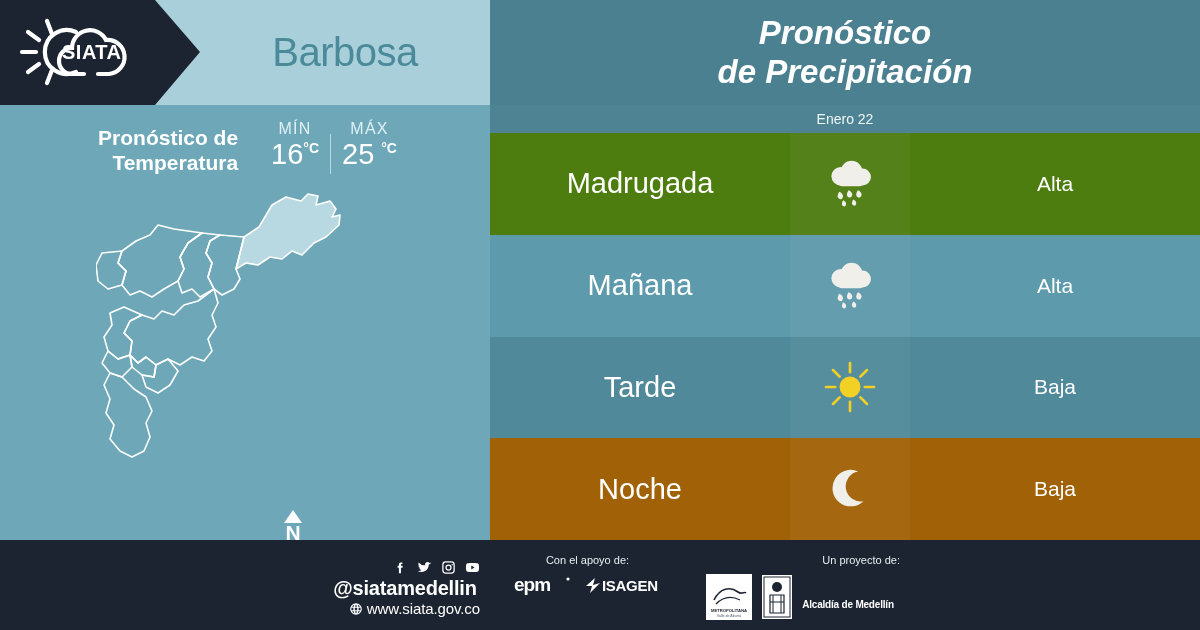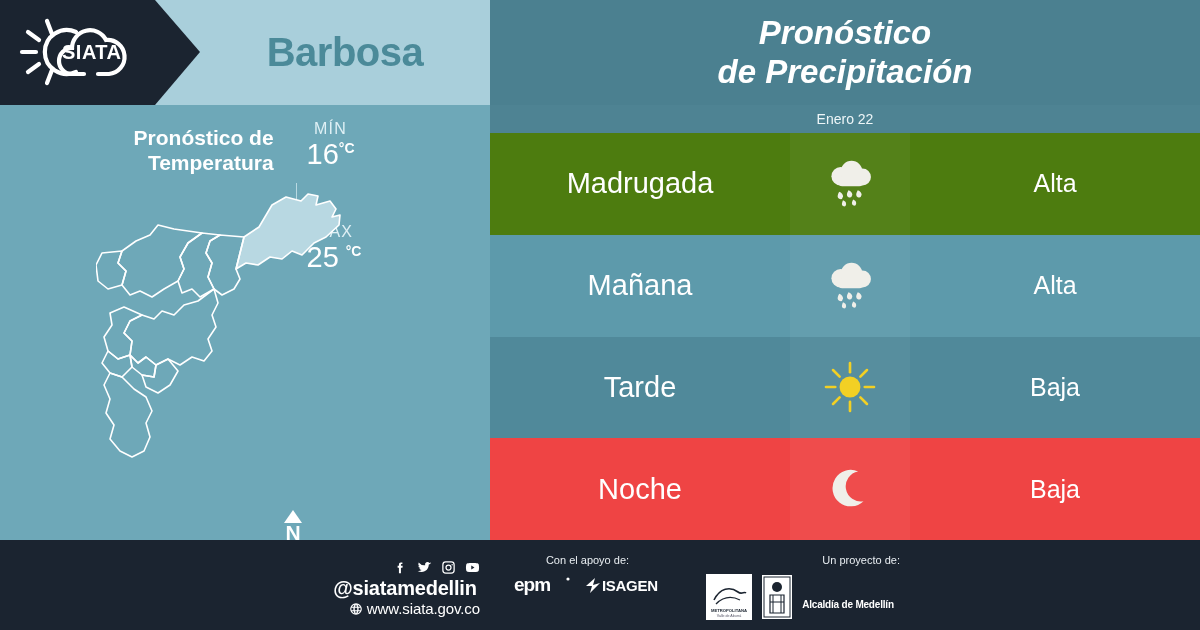--- a/index.html
+++ b/index.html
@@ -21,38 +21,38 @@
   #logo-banner {
     position:absolute; left:0; top:0; width:200px; height:105px;
     background:#1b2430;
     clip-path: polygon(0 0, 155px 0, 200px 52px, 155px 105px, 0 105px);
     z-index:3;
   }
   #logo-mark { position:absolute; left:14px; top:12px; width:120px; height:80px; }
   #city-name {
     position:absolute; left:200px; top:0; width:290px; height:105px;
     display:flex; align-items:center; justify-content:center;
-    font-size:40px; font-weight:bold; color:#4b8a99;
+    font-size:40px; font-weight:normal; color:#4b8a99;
     letter-spacing:-0.5px;
   }
   #left-body {
     position:absolute; left:0; top:105px; width:490px; height:435px;
     background:#6ea8b8;
     overflow:hidden;
   }
   #temp-block {
     position:absolute; left:0; top:15px; width:490px; height:75px;
     display:flex; align-items:flex-start; justify-content:center;
     padding-left:16px;
   }
   #temp-title {
     color:#ffffff; font-size:21px; font-weight:bold; line-height:1.18;
     text-align:right; padding-top:6px; white-space:pre-line;
   }
-  #temp-values { display:flex; align-items:flex-start; margin-left:22px;flex-direction:column; }
+  #temp-values { display:flex; align-items:flex-start; margin-left:22px; }
   .temp-cell { text-align:center; padding:0 11px; }
   .temp-cap {
     color:#dff0f5; font-size:16px; letter-spacing:1.2px; font-weight:normal;
     display:block; margin-bottom:2px;
   }
   .temp-num { color:#ffffff; font-size:29px; font-weight:normal; line-height:1; }
   .temp-num sup { font-size:14px; font-weight:bold; vertical-align:super; }
   .temp-num .sp { letter-spacing:3px; }
   #temp-divider { width:1px; background:#b9d9e2; height:40px; margin-top:14px; }
 
@@ -87,21 +87,21 @@
   .row { position:relative; width:710px; height:101.75px; display:flex; }
   .cell-period {
     width:300px; display:flex; align-items:center; justify-content:center;
     color:#ffffff; font-size:29px; font-weight:normal;
   }
   .cell-icon {
     width:120px; display:flex; align-items:center; justify-content:center;
   }
   .cell-prob {
     flex:1; display:flex; align-items:center; justify-content:center;
-    color:#ffffff; font-size:25px; font-weight:normal;
+    color:#ffffff; font-size:21px; font-weight:normal;
   }
   .icon-tint { background:rgba(255,255,255,0.045); }
 
   
   #footer {
     position:absolute; left:0; top:540px; width:1200px; height:90px;
     background:#1b2430;
   }
   #social { position:absolute; left:330px; top:20px; width:150px; text-align:center; }
   #social-icons { display:flex; gap:9px; justify-content:flex-end; margin-bottom:2px; }
@@ -254,21 +254,21 @@
               <line x1="26.6" y1="53.4" x2="18.1" y2="61.9" stroke="#f2d024" stroke-width="3.4" stroke-linecap="round"></line>
               <line x1="21.0" y1="40.0" x2="9.0" y2="40.0" stroke="#f2d024" stroke-width="3.4" stroke-linecap="round"></line>
               <line x1="26.6" y1="26.6" x2="18.1" y2="18.1" stroke="#f2d024" stroke-width="3.4" stroke-linecap="round"></line>
               <line x1="40.0" y1="21.0" x2="40.0" y2="9.0" stroke="#f2d024" stroke-width="3.4" stroke-linecap="round"></line>
               <line x1="53.4" y1="26.6" x2="61.9" y2="18.1" stroke="#f2d024" stroke-width="3.4" stroke-linecap="round"></line>
               <circle cx="40" cy="40" r="13.5" fill="#f2d024"></circle>
             </svg>
           </div>
           <div class="cell-prob">Baja</div>
         </div>
-        <div class="row" style="background: #ef4444;">
+        <div class="row" style="background: #a16207;">
           <div class="cell-period">Noche</div>
           <div class="cell-icon icon-tint">
             <svg viewBox="0 0 80 80" width="54" height="54">
       <path d="M52 14 a27 27 0 1 0 8 44 a22 22 0 1 1 -8 -44z" fill="#f0efe9"></path>
             </svg>
           </div>
           <div class="cell-prob">Baja</div>
         </div>
       </div>
   </div>

